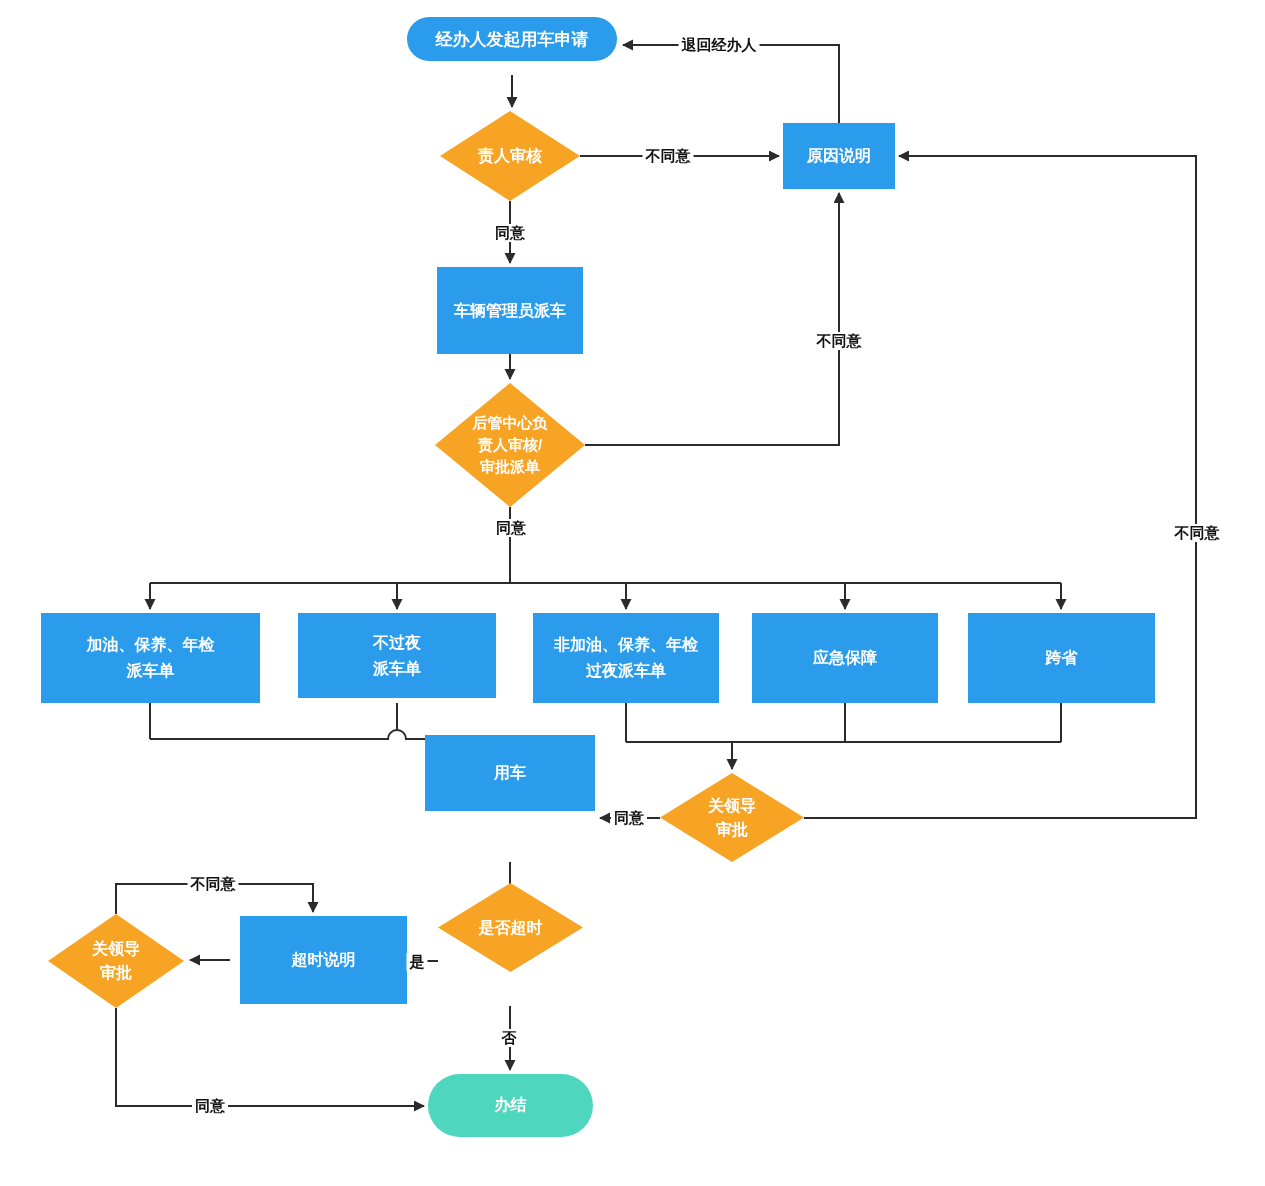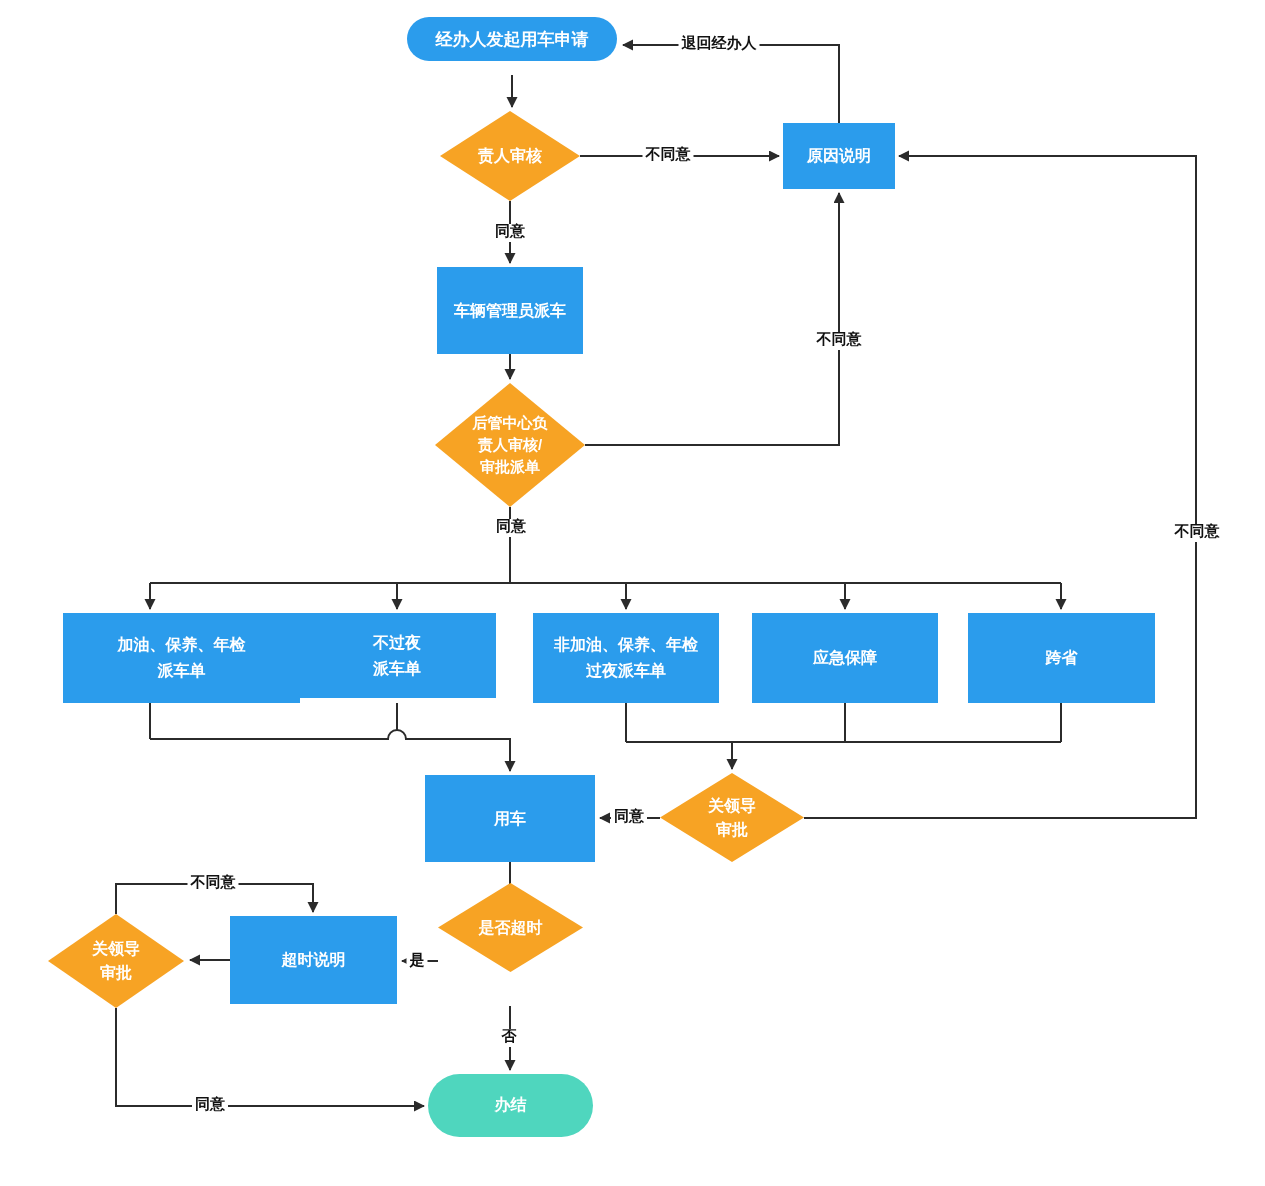--- a/index.html
+++ b/index.html
@@ -28,21 +28,21 @@
     clip-path:polygon(50% 0,100% 50%,50% 100%,0 50%);
     font-size:16px; line-height:24px;
   }
   .pill{border-radius:999px;}
   .start-node{background:var(--start-fill); font-size:17px;}
   .end-node{background:var(--end-fill); font-size:16px;}
   .elabel{
     position:absolute; transform:translate(-50%,-50%);
     background:var(--canvas-bg); color:var(--label-text);
     font-size:15px; font-weight:bold; line-height:18px;
-    padding:0 3px; white-space:nowrap;font-family:Liberation Mono, monospace;
+    padding:0 3px; white-space:nowrap;
   }
 </style>
 </head>
 <body>
 
 <div id="canvas">
 
   <svg class="wires" width="1265" height="1186" viewBox="0 0 1265 1186">
     <defs>
       <marker id="arw" markerWidth="12" markerHeight="12" refX="10" refY="5.5" orient="auto" markerUnits="userSpaceOnUse">
@@ -85,41 +85,41 @@
   <div class="node decision" style="left:440px;top:111px;width:140px;height:90px;">责人审核</div>
 
   <div class="node process" style="left:783px;top:123px;width:112px;height:66px;">原因说明</div>
 
   <div class="node process" style="left:437px;top:267px;width:146px;height:87px;text-align:right;">车辆管理员派车</div>
 
   <div class="node decision" style="left:435px;top:383px;width:150px;height:124px;font-size:15px;line-height:22px;">后管中心负
 责人审核/
 审批派单</div>
 
-  <div class="node process" style="left:41px;top:613px;width:237px;height:90px;margin-left:22px;">加油、保养、年检
+  <div class="node process" style="left:41px;top:613px;width:219px;height:90px;">加油、保养、年检
 派车单</div>
 
   <div class="node process" style="left:298px;top:613px;width:198px;height:85px;">不过夜
 派车单</div>
 
   <div class="node process" style="left:533px;top:613px;width:186px;height:90px;">非加油、保养、年检
 过夜派车单</div>
 
   <div class="node process" style="left:752px;top:613px;width:186px;height:90px;">应急保障</div>
 
   <div class="node process" style="left:968px;top:613px;width:187px;height:90px;">跨省</div>
 
-  <div class="node process" style="left:425px;top:775px;width:170px;height:87px;">用车</div>
+  <div class="node process" style="left:425px;top:735px;width:170px;height:76px;">用车</div>
 
   <div class="node decision" style="left:660px;top:773px;width:144px;height:89px;">关领导
 审批</div>
 
   <div class="node decision" style="left:438px;top:883px;width:145px;height:89px;">是否超时</div>
 
-  <div class="node process" style="left:230px;top:916px;width:167px;height:88px;">超时说明</div>
+  <div class="node process" style="left:240px;top:916px;width:167px;height:88px;">超时说明</div>
 
   <div class="node decision" style="left:48px;top:914px;width:136px;height:94px;">关领导
 审批</div>
 
   <div class="node pill end-node" style="left:428px;top:1074px;width:165px;height:63px;">办结</div>
 
   <div class="elabel" style="left:719px;top:45px;">退回经办人</div>
   <div class="elabel" style="left:668px;top:156px;">不同意</div>
   <div class="elabel" style="left:510px;top:233px;">同意</div>
   <div class="elabel" style="left:839px;top:341px;">不同意</div>

